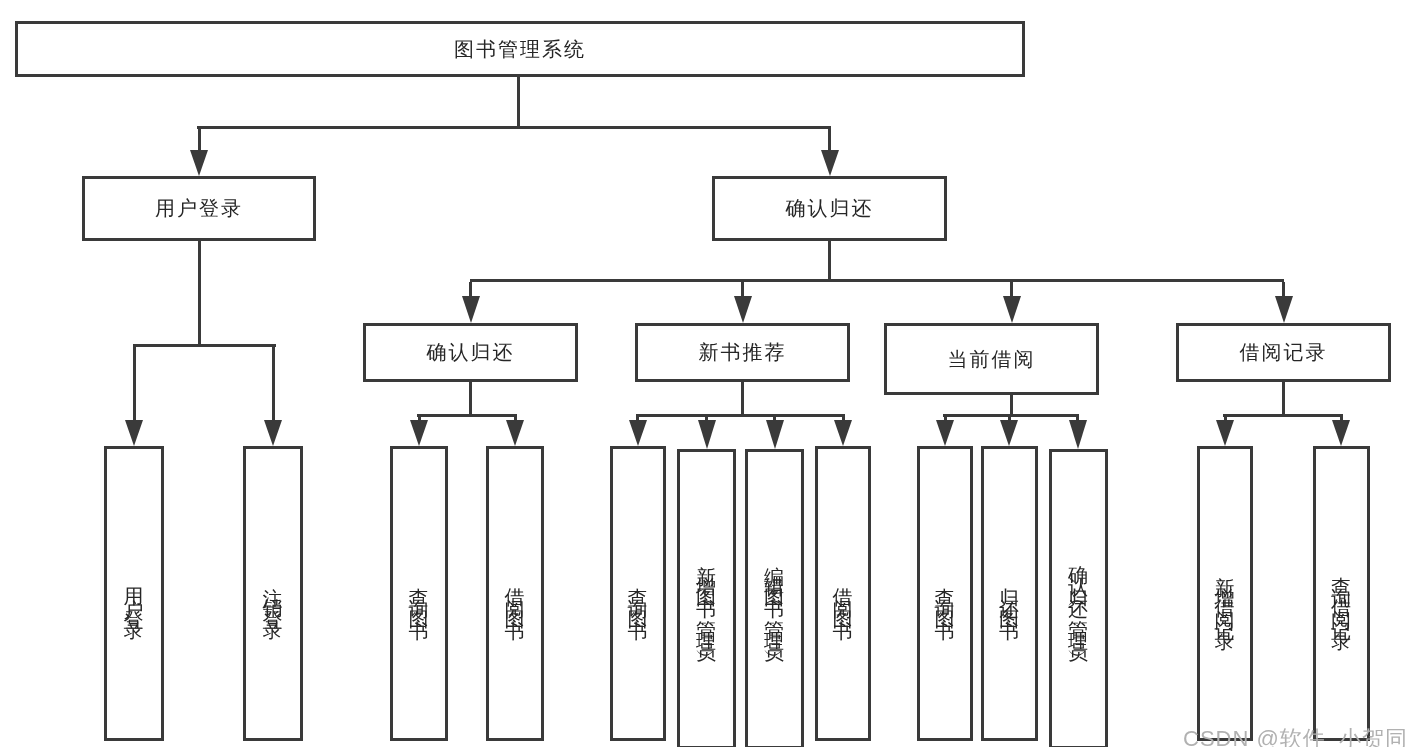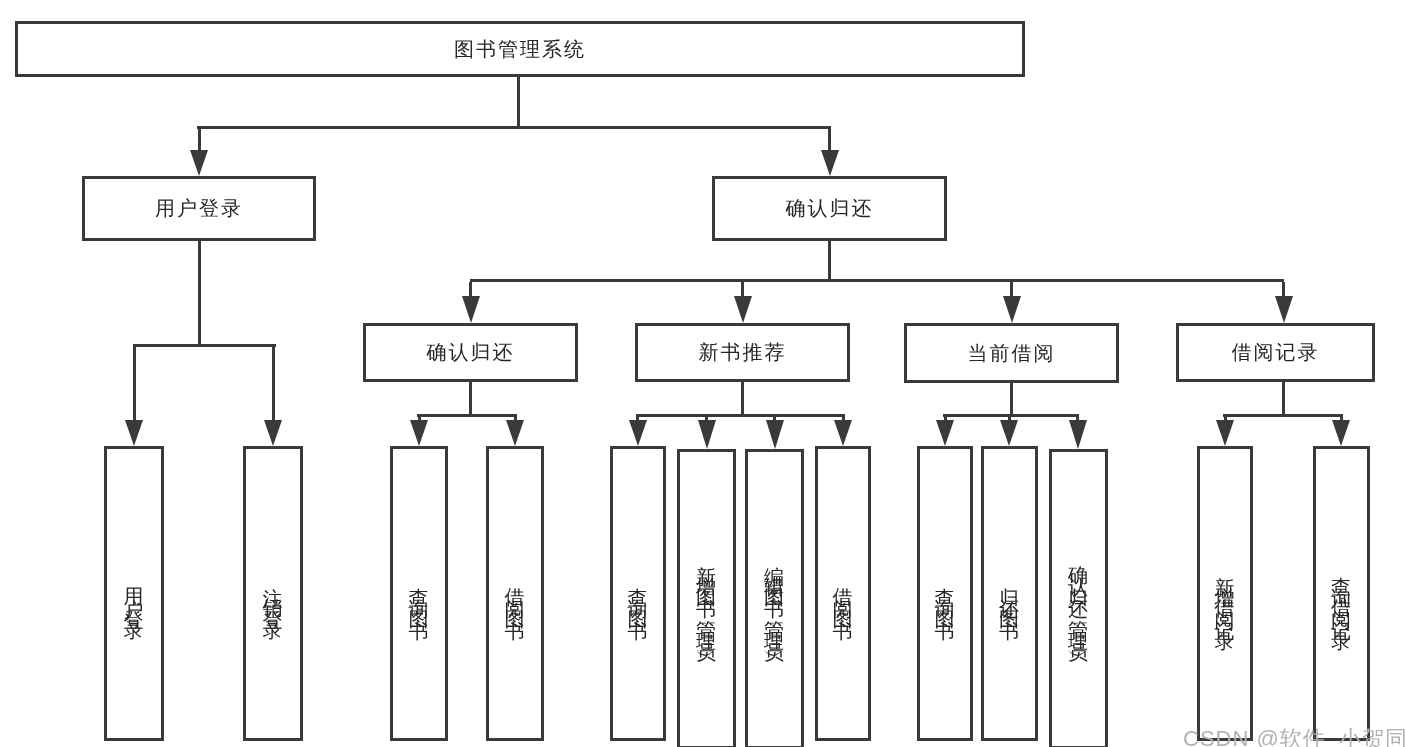--- a/index.html
+++ b/index.html
@@ -101,22 +101,22 @@
   <div class="vl" style="left:1340px;top:406px;height:8px"></div>
   <div class="arr" style="left:1332px;top:412px"></div>
 
   <div class="hbox" style="left:15px;top:13px;width:1010px;height:56px">图书管理系统</div>
 
   <div class="hbox" style="left:82px;top:168px;width:234px;height:65px">用户登录</div>
   <div class="hbox" style="left:712px;top:168px;width:235px;height:65px">确认归还</div>
 
   <div class="hbox" style="left:363px;top:315px;width:215px;height:59px">确认归还</div>
   <div class="hbox" style="left:635px;top:315px;width:215px;height:59px">新书推荐</div>
-  <div class="hbox" style="left:904px;top:315px;width:215px;height:60px">当前借阅</div>
-  <div class="hbox" style="left:1176px;top:315px;width:199px;height:59px">借阅记录</div>
+  <div class="hbox" style="left:884px;top:315px;width:215px;height:72px">当前借阅</div>
+  <div class="hbox" style="left:1176px;top:315px;width:215px;height:59px">借阅记录</div>
 
   <div class="vbox" style="left:104px;top:438px;width:60px;height:295px">用户登录</div>
   <div class="vbox" style="left:243px;top:438px;width:60px;height:295px">注销登录</div>
 
   <div class="vbox" style="left:390px;top:438px;width:58px;height:295px">查询图书</div>
   <div class="vbox" style="left:486px;top:438px;width:58px;height:295px">借阅图书</div>
 
   <div class="vbox" style="left:610px;top:438px;width:56px;height:295px">查询图书</div>
   <div class="vbox" style="left:677px;top:441px;width:59px;height:300px">新增图书（管理员）</div>
   <div class="vbox" style="left:745px;top:441px;width:59px;height:300px">编辑图书（管理员）</div>

